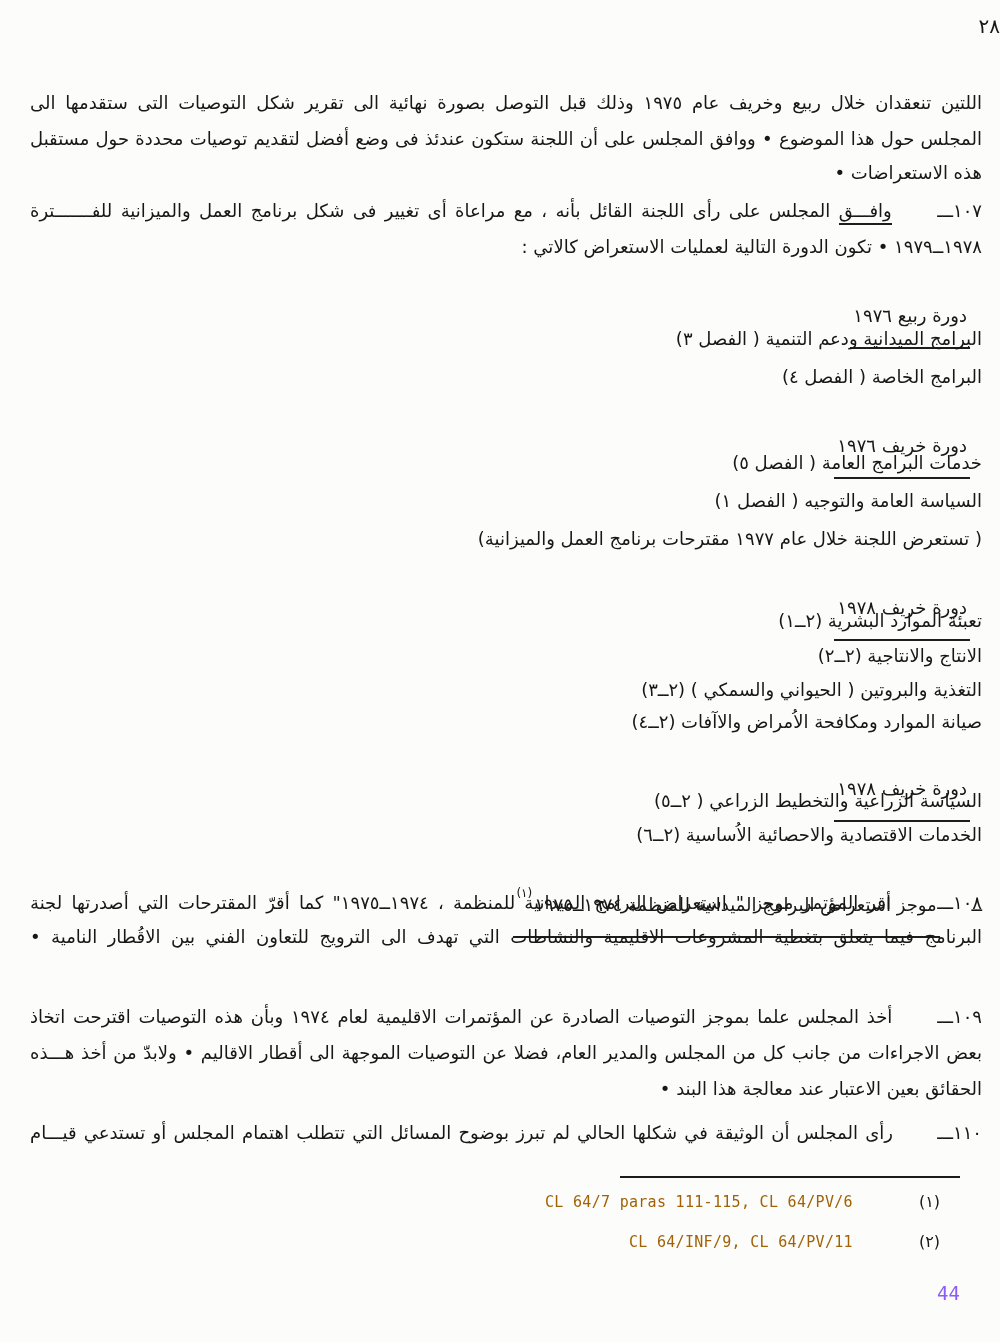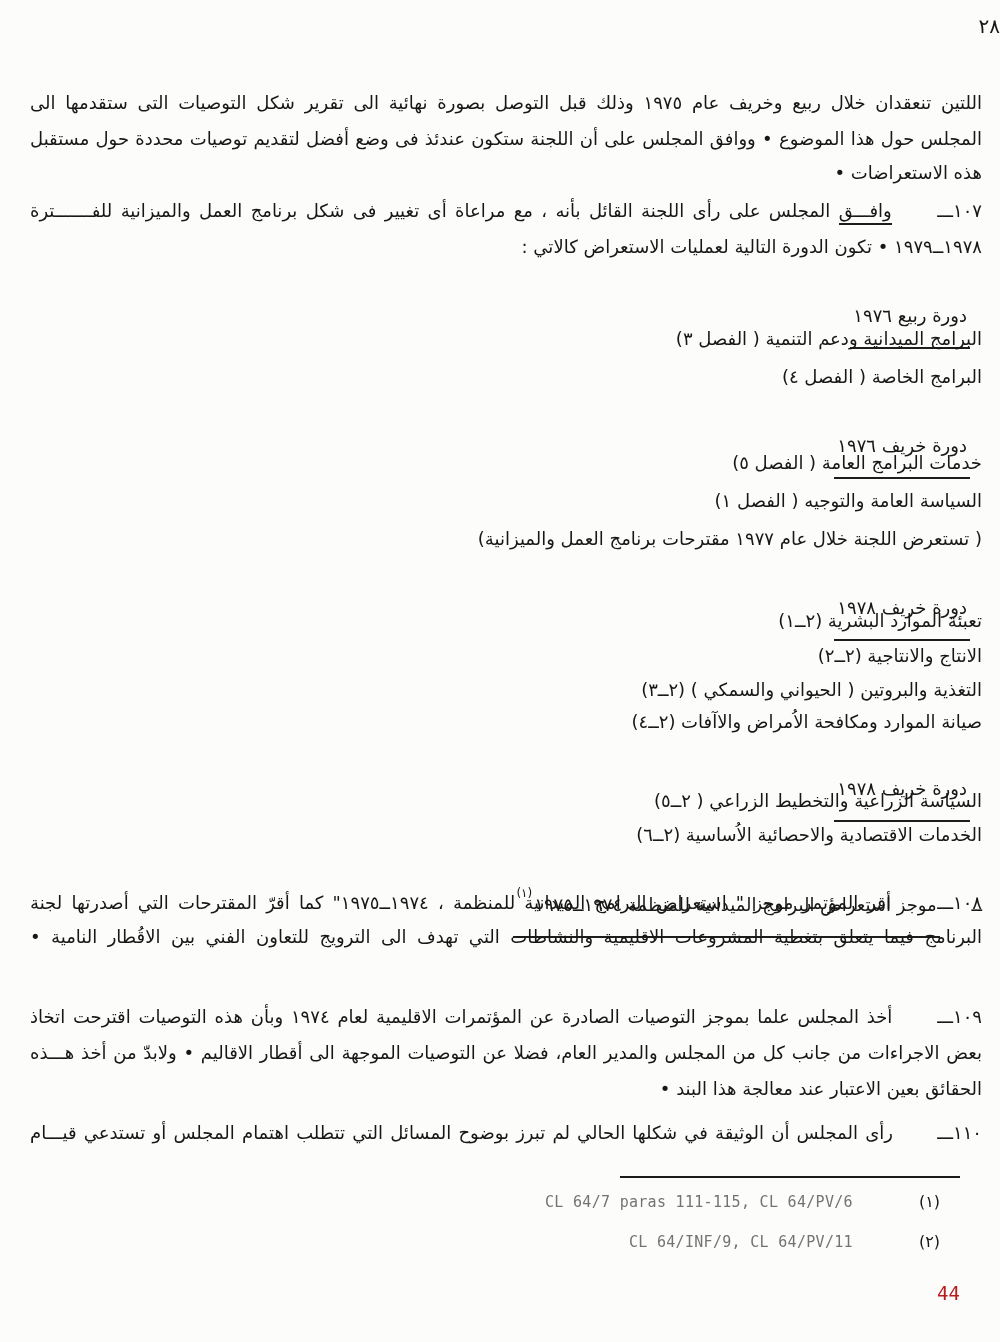--- a/index.html
+++ b/index.html
@@ -14,22 +14,22 @@
   .hline{right:30px;}
   .hul{display:inline-block;border-bottom:2px solid #1d1d1d;padding:0 3px 16px 3px;margin-top:33px;}
   .wu{border-bottom:2px solid #1d1d1d;padding-bottom:2px;margin-top:28px;}
   .pnum{margin-left:37px;}
   .dash{margin-left:26px;}
   .ref{font-size:12px;position:relative;top:-7px;padding-right:2px;}
   .topno{position:absolute;top:14px;left:0;right:0;font-size:20px;letter-spacing:2px;}
   .sep{position:absolute;top:1176px;right:40px;width:340px;height:2px;background:#1b1b1b;}
   .fnline{position:absolute;right:60px;display:flex;direction:rtl;align-items:baseline;gap:66px;}
   .fnmark{font-size:16px;}
-  .fntext{font-family:"DejaVu Sans Mono","Liberation Mono",monospace;font-size:15px;direction:ltr;unicode-bidi:embed;letter-spacing:.3px;color:#737373;}
-  .botno{position:absolute;top:1282px;right:40px;font-family:"DejaVu Sans Mono","Liberation Mono",monospace;font-size:19px;color:#b91c1c;}
+  .fntext{font-family:"DejaVu Sans Mono","Liberation Mono",monospace;font-size:15px;direction:ltr;unicode-bidi:embed;letter-spacing:.3px;color:#a16207;}
+  .botno{position:absolute;top:1282px;right:40px;font-family:"DejaVu Sans Mono","Liberation Mono",monospace;font-size:19px;color:#8b5cf6;}
 </style>
 </head>
 <body>
 
 <div class="page">
 
   <div class="topno">٢٨</div>
 
   <div class="line just" style="top:88px">اللتين تنعقدان خلال ربيع وخريف عام ١٩٧٥ وذلك قبل التوصل بصورة نهائية الى تقرير شكل التوصيات التى ستقدمها الى</div>
   <div class="line just" style="top:124px">المجلس حول هذا الموضوع • ووافق المجلس على أن اللجنة ستكون عندئذ فى وضع أفضل لتقديم توصيات محددة حول مستقبل</div>

